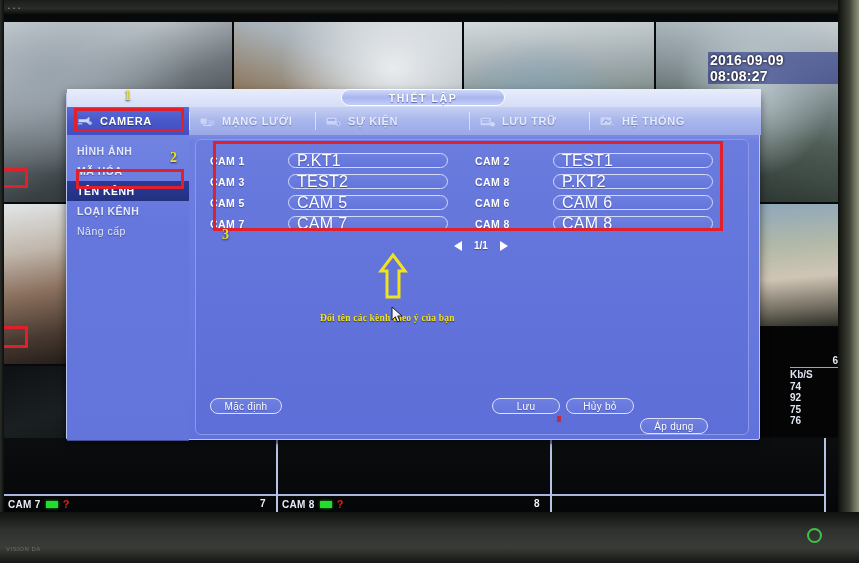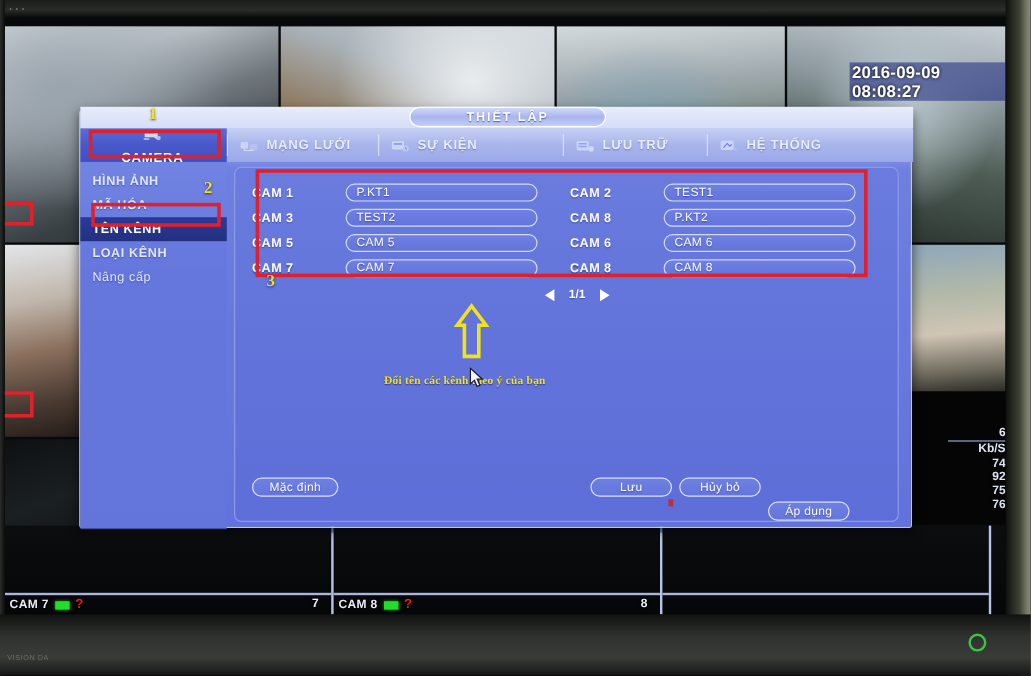--- a/index.html
+++ b/index.html
@@ -114,21 +114,21 @@
     position: absolute; left: 704px; top: 38px;
     font-size: 14px; font-weight: bold; color:#fff;
     background: rgba(30,40,130,.55);
     padding: 0 2px; letter-spacing:.2px;
     text-shadow: 0 0 3px #000;
   }
 
   
   .kbs {
     position: absolute; left: 786px; top: 340px;
-    text-align: right; width: 48px;
+    width: 48px;
     font-size: 10px; font-weight: bold; color:#dfe4f5;
     line-height: 11.5px; text-shadow: 0 0 2px #000;
   }
   .kbs .sep { border-top:1px solid #9aa4c8; margin-top:1px; padding-top:1px; }
   .kbs-topnum { position:absolute; left:786px; top:341px; width:48px; text-align:right;
                 font-size:10px; font-weight:bold; color:#e6eaf7; text-shadow:0 0 2px #000; }
 
   
   #dialog {
     position: absolute; left: 66px; top: 92px;
@@ -162,21 +162,20 @@
     height: 28px; display: flex; align-items: center; gap: 6px;
     padding: 0 12px 0 10px; position: relative;
     font-size: 11px; font-weight: bold; letter-spacing: .6px;
     color: #e7ecfb; text-shadow: 0 1px 1px rgba(70,80,150,.55);
     white-space: nowrap;
   }
   .tab.sel {
     background: linear-gradient(180deg,#5a6bd8 0%, #4858c9 50%, #4050c2 100%);
     color: #ffffff;
     text-shadow: 0 1px 1px rgba(0,0,0,.45);
-    flex-direction: column;
   }
   .tab + .tab::before {
     content:""; position:absolute; left:0; top:5px; width:1px; height:18px;
     background: rgba(255,255,255,.55);
   }
   .tabicon { width: 17px; height: 13px; flex: 0 0 auto; opacity:.9; }
 
   
   .sidebar {
     position: absolute; left: 0; top: 42px; width: 122px; height: 306px;
@@ -209,21 +208,21 @@
   .gcell { display: flex; align-items: center; width: 265px; }
   .glabel {
     width: 78px; font-size: 10.5px; font-weight: bold; color: #ffffff;
     letter-spacing: .4px; text-shadow: 0 1px 1px rgba(40,50,120,.6);
   }
   .ginput {
     width: 160px; height: 15px; border-radius: 8px;
     border: 1px solid #d3daf8;
     background: linear-gradient(180deg,#6f80e1 0%, #6374dc 100%);
     display: flex; align-items: center; padding-left: 8px;
-    font-size: 10px; color: #ffffff; letter-spacing: .3px;
+    font-size: 16px; color: #ffffff; letter-spacing: .3px;
     text-shadow: 0 1px 1px rgba(40,50,120,.6);
   }
 
   
   .pager {
     position: absolute; left: 258px; top: 100px;
     display: flex; align-items: center; gap: 12px;
     font-size: 10px; font-weight: bold; color: #ffffff;
     text-shadow: 0 1px 1px rgba(40,50,120,.6);
   }

